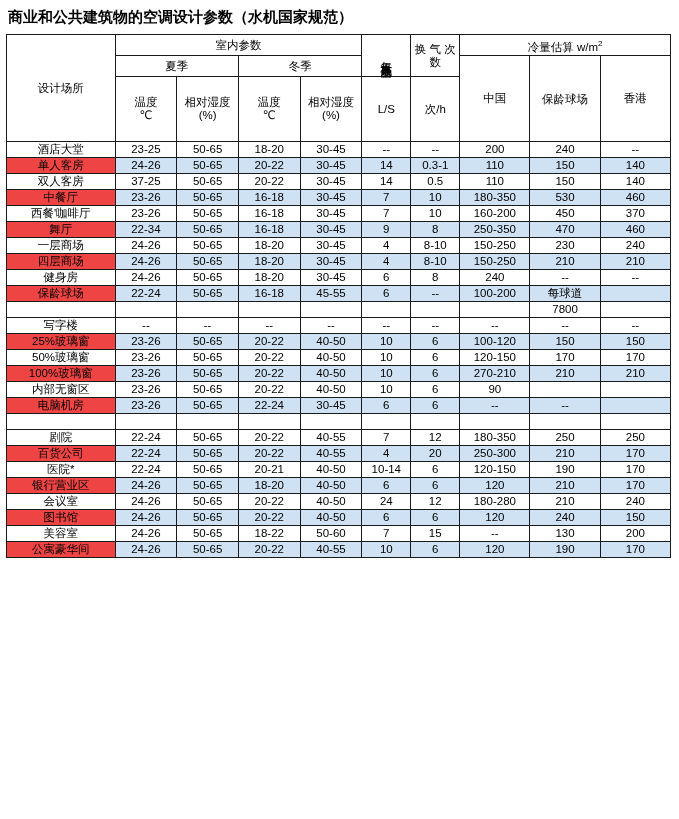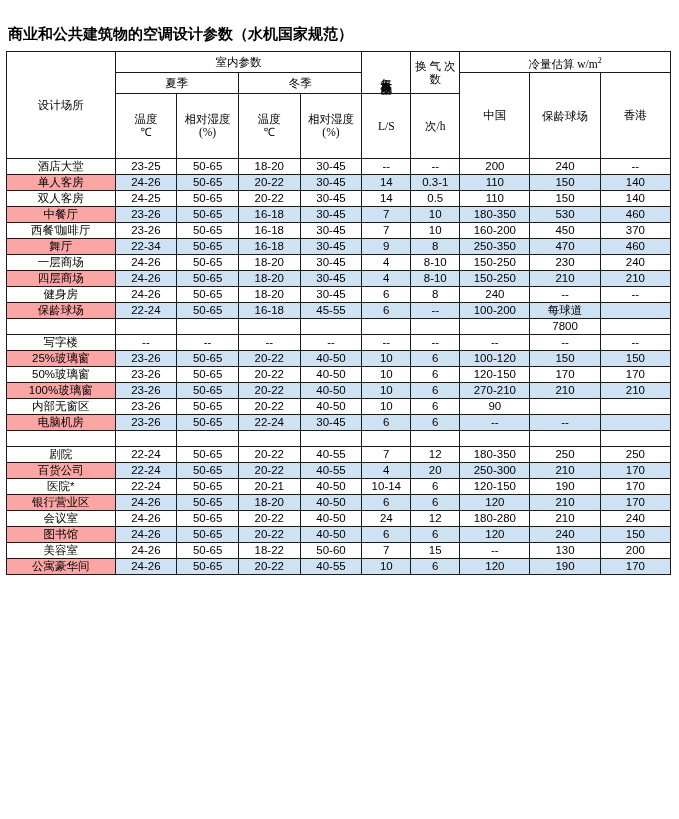--- a/index.html
+++ b/index.html
@@ -2,21 +2,21 @@
 <html><head>
 <meta charset="utf-8">
 <style>
   html,body{margin:0;padding:0;background:#ffffff;}
   body{
     width:679px;
     font-family:"Liberation Sans","DejaVu Sans",sans-serif;
     color:#000000;
     -webkit-font-smoothing:none;
   }
-  .page{width:581px;box-sizing:border-box;padding:21px 6px 0 6px;}
+  .page{width:581px;box-sizing:border-box;padding:4px 6px 0 6px;}
   .doc-title{
     font-size:15px;
     font-weight:bold;
     line-height:22px;
     margin:2px 0 6px 2px;
     white-space:nowrap;
   }
   table.param{
     border-collapse:collapse;
     width:665px;
@@ -24,24 +24,24 @@
     font-size:11.5px;
   }
   table.param td,table.param th{
     border:1px solid #1a1a1a;
     padding:1px 3px;
     vertical-align:middle;
     font-weight:normal;
     line-height:13px;
     text-align:center;
   }
-  .hdr td{font-size:11.5px;font-family:Liberation Serif, serif;}
+  .hdr td{font-size:11.5px;}
   .place{text-align:left;padding-left:4px;white-space:nowrap;}
   .rowalt td{background:#cfe2f3;}
-  .rowalt td.place{background:#fca5a5;}
+  .rowalt td.place{background:#ef4444;}
   .rowplain td{background:#ffffff;}
   .valcell{text-align:left;padding-left:5px;}
   .vert{
     writing-mode:vertical-rl;
     text-orientation:upright;
     letter-spacing:1px;
     line-height:12px;
     display:inline-block;
   }
   .sup{font-size:8px;vertical-align:super;}
@@ -140,21 +140,21 @@
           <td class="">20-22</td>
           <td class="">30-45</td>
           <td class="">14</td>
           <td class="">0.3-1</td>
           <td class="valcell">110</td>
           <td class="valcell">150</td>
           <td class="valcell">140</td>
         </tr>
         <tr class="rowplain">
           <td class="place">双人客房</td>
-          <td class="">24-25</td>
+          <td class="">37-25</td>
           <td class="">50-65</td>
           <td class="">20-22</td>
           <td class="">30-45</td>
           <td class="">14</td>
           <td class="">0.5</td>
           <td class="valcell">110</td>
           <td class="valcell">150</td>
           <td class="valcell">140</td>
         </tr>
         <tr class="rowalt">

